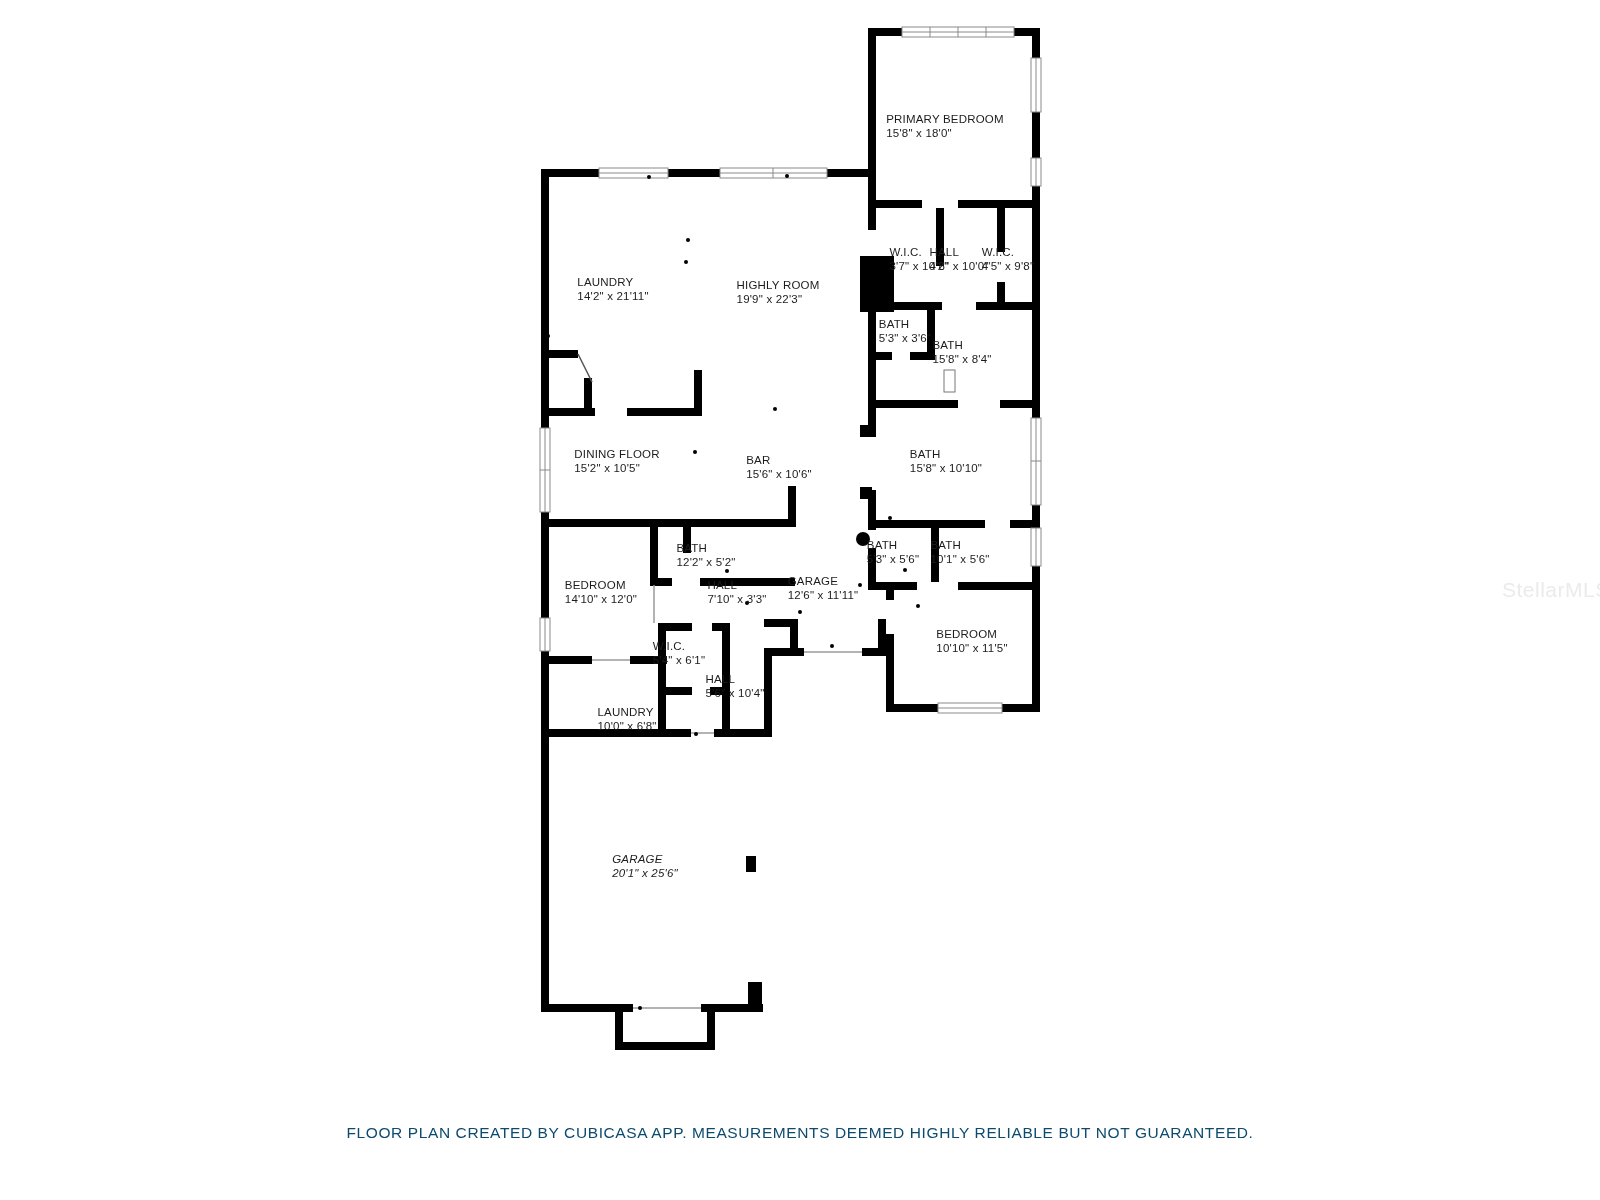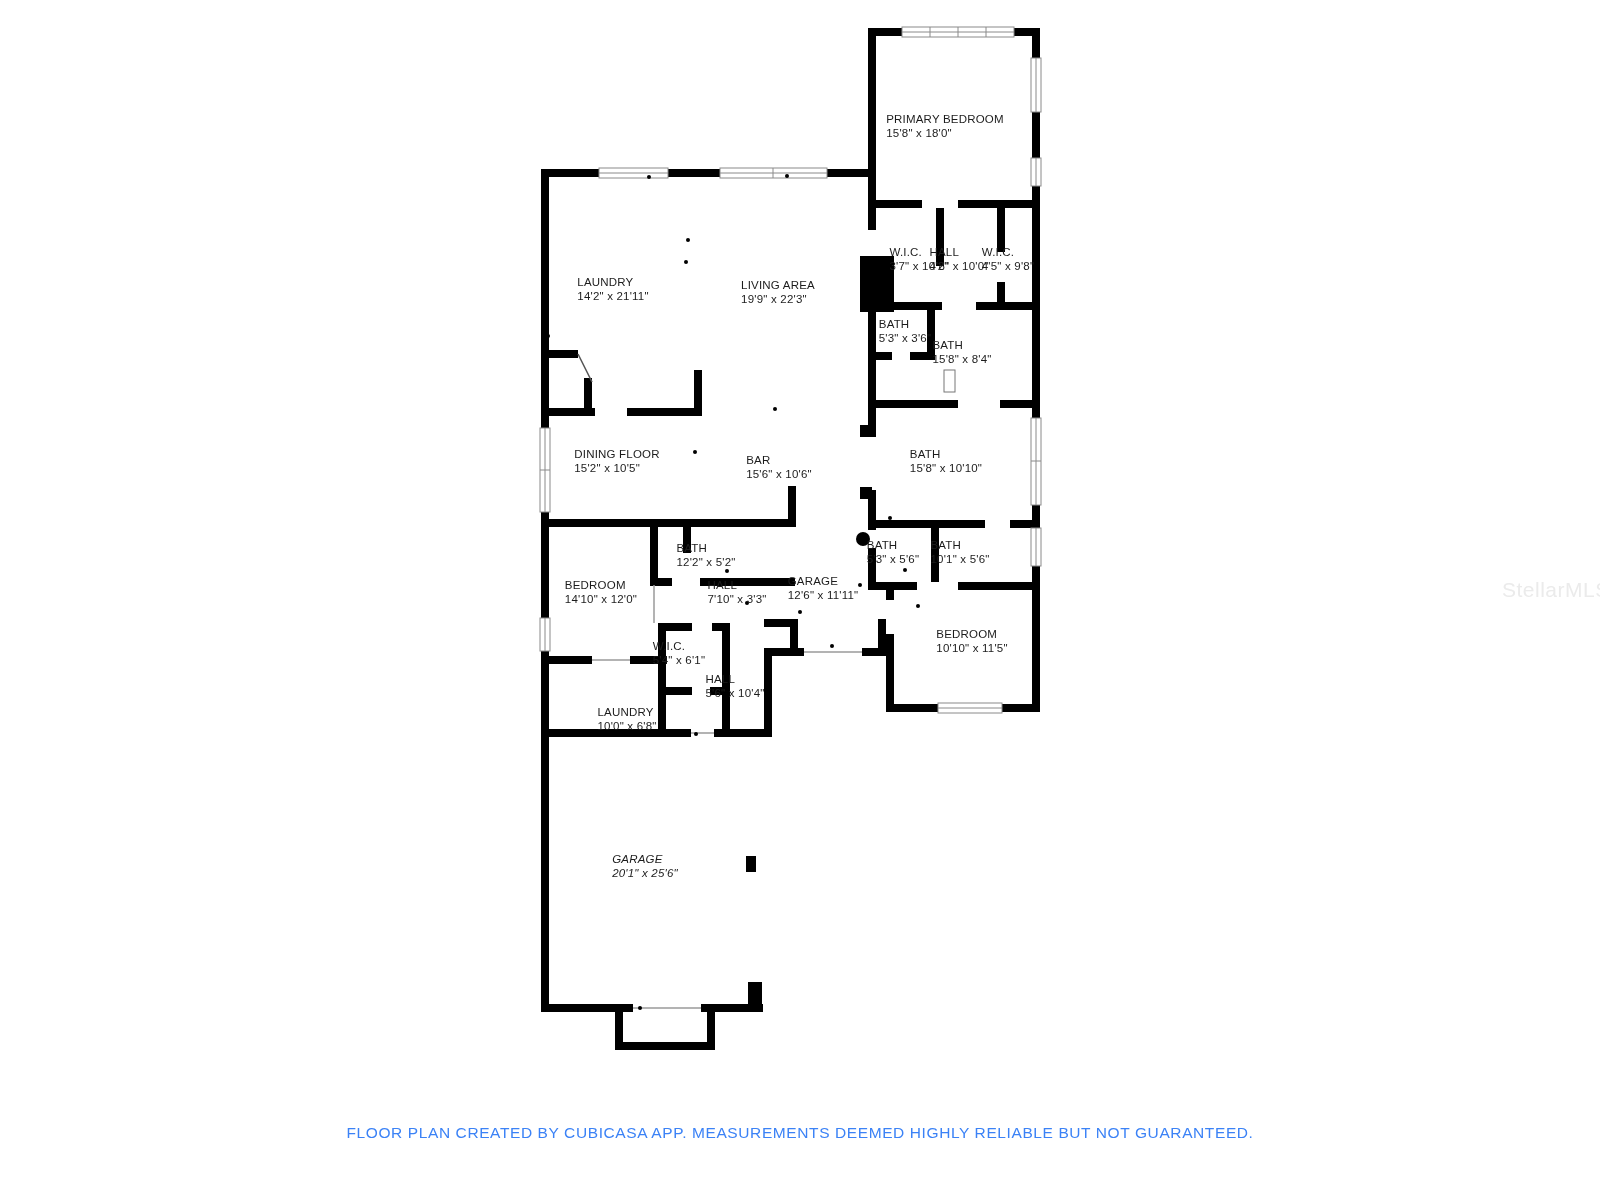--- a/index.html
+++ b/index.html
@@ -22,21 +22,21 @@
     line-height:14px;
     letter-spacing:0.2px;
   }
   .room-label .room-name{display:block;}
   .room-label .room-dims{display:block;}
   .footer-note{
     position:absolute;
     left:0;right:0;
     top:1124px;
     text-align:center;
-    color:#3b82f6;
+    color:#0c4a6e;
     font-size:15.5px;
     letter-spacing:0.6px;
   }
   .watermark{
     position:absolute;
     left:1502px;
     top:578px;
     font-size:21px;
     color:#ebebeb;
     letter-spacing:0.5px;
@@ -230,21 +230,21 @@
   <div class="labels-layer">
       <div class="room-label" style="left: 59.0625%; top: 10.5%;">
       <span class="room-name">PRIMARY BEDROOM</span>
       <span class="room-dims">15'8" x 18'0"</span>
     </div>
       <div class="room-label" style="left: 38.3125%; top: 24.0833%;">
       <span class="room-name">LAUNDRY</span>
       <span class="room-dims">14'2" x 21'11"</span>
     </div>
       <div class="room-label" style="left: 48.625%; top: 24.3333%;">
-      <span class="room-name">LIVING AREA</span>
+      <span class="room-name">HIGHLY ROOM</span>
       <span class="room-dims">19'9" x 22'3"</span>
     </div>
       <div class="room-label" style="left: 57.4375%; top: 21.5833%;">
       <span class="room-name">W.I.C.</span>
       <span class="room-dims">3'7" x 10'2"</span>
     </div>
       <div class="room-label" style="left: 59.9375%; top: 21.5833%;">
       <span class="room-name">HALL</span>
       <span class="room-dims">4'8" x 10'0"</span>
     </div>

